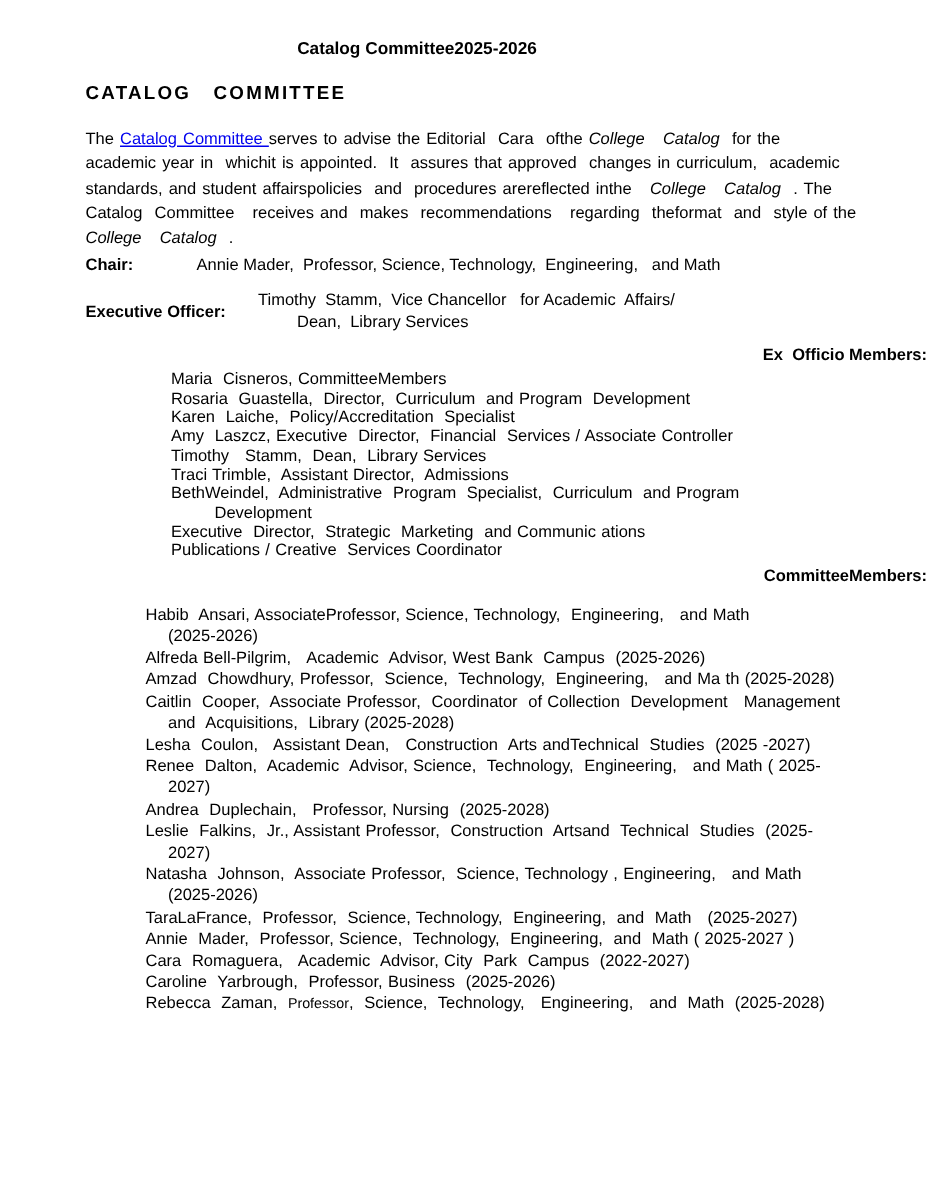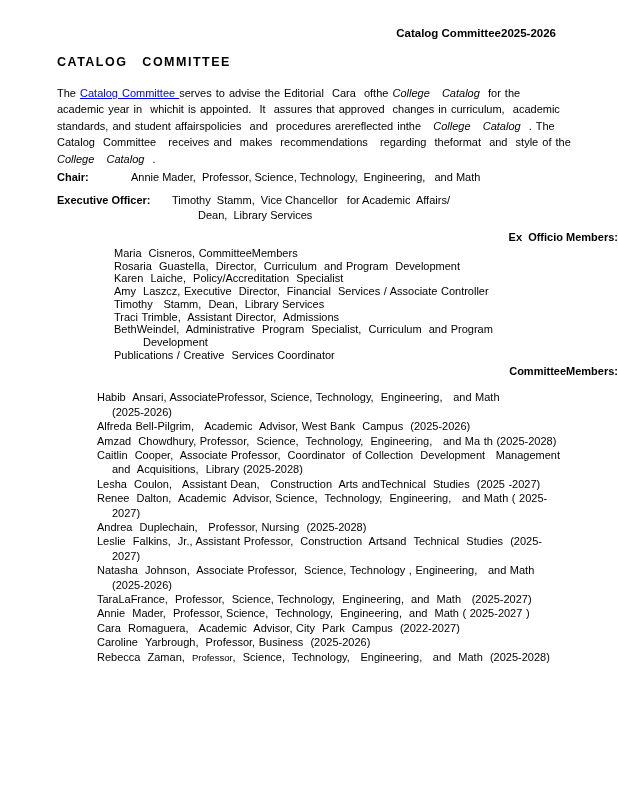--- a/index.html
+++ b/index.html
@@ -15,21 +15,21 @@
     font-size: 11px;
     position: relative;
     overflow: hidden;
   }
   .page {
     padding-top: 26px;
   }
   .pre { white-space: pre-wrap; }
 
   .doc-header {
-    text-align: right;
+    text-align: center;
     padding-right: 62px;
     font-weight: bold;
     font-size: 11.5px;
     line-height: 14px;
   }
 
   h1.doc-title {
     margin: 15px 0 0 57px;
     font-size: 12.5px;
     font-weight: bold;
@@ -55,21 +55,21 @@
     display: flex;
     margin-left: 57px;
     line-height: 14px;
   }
   .row .label {
     font-weight: bold;
     flex: 0 0 auto;
   }
   .chair-row { margin-top: 3px; }
   .chair-row .label { width: 74px; }
-  .exec-row { margin-top: 9px; }
+  .exec-row { margin-top: 9px; align-items: center; }
   .exec-row .label { width: 115px; }
   .exec-row .value { line-height: 14.5px; }
   .exec-line2 { margin-left: 26px; }
 
   .section-heading {
     font-weight: bold;
     margin: 8px 0 0 57px;
     line-height: 14px;
     text-align: right;
   }
@@ -133,20 +133,21 @@
 
   <ul class="member-list exofficio-list" id="exofficio-list">
       <li><span>Maria  Cisneros, CommitteeMembers</span></li>
       <li><span>Rosaria  Guastella,  Director,  Curriculum  and Program  Development</span></li>
       <li><span>Karen  Laiche,  Policy/Accreditation  Specialist</span></li>
       <li><span>Amy  Laszcz, Executive  Director,  Financial  Services / Associate Controller</span></li>
       <li><span>Timothy   Stamm,  Dean,  Library Services</span></li>
       <li><span>Traci Trimble,  Assistant Director,  Admissions</span></li>
       <li><span>BethWeindel,  Administrative  Program  Specialist,  Curriculum  and Program
 Development</span></li>
+      <li><span>Executive  Director,  Strategic  Marketing  and Communic ations</span></li>
       <li><span>Publications / Creative  Services Coordinator</span></li>
     </ul>
 
   <div class="section-heading committee-heading pre">CommitteeMembers:</div>
 
   <ul class="member-list committee-list" id="committee-list">
       <li><span>Habib  Ansari, AssociateProfessor, Science, Technology,  Engineering,   and Math
 (2025-2026)</span></li>
       <li><span>Alfreda Bell-Pilgrim,   Academic  Advisor, West Bank  Campus  (2025-2026)</span></li>
       <li><span>Amzad  Chowdhury, Professor,  Science,  Technology,  Engineering,   and Ma th (2025-2028)</span></li>

